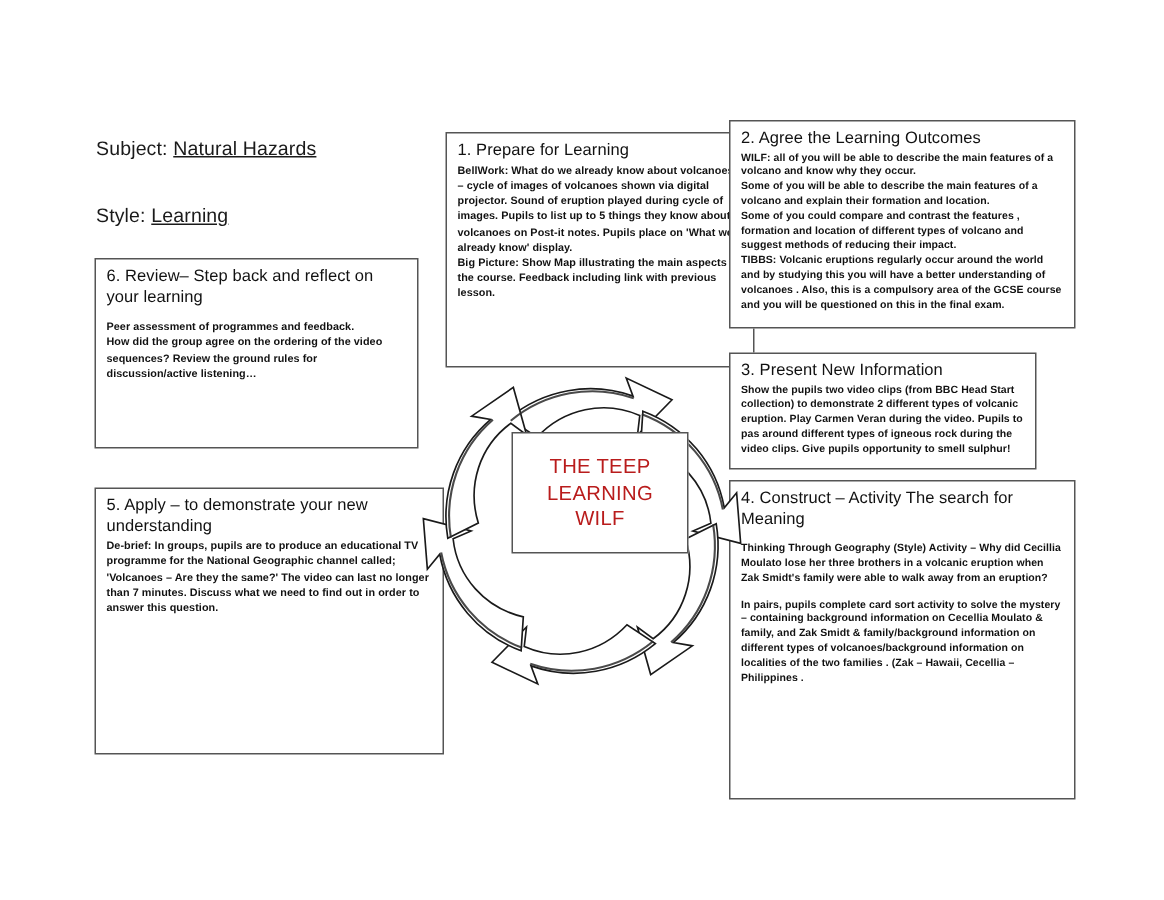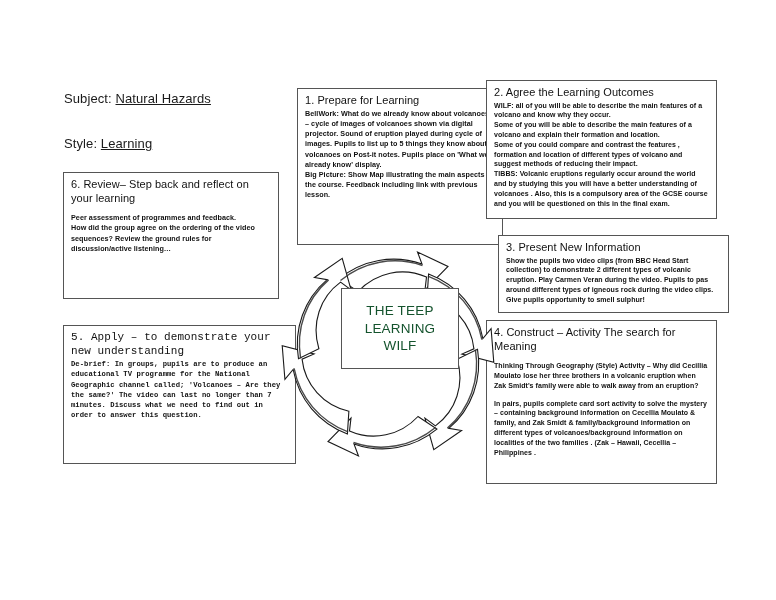--- a/index.html
+++ b/index.html
@@ -81,21 +81,21 @@
     height: 81px;
     border: 1px solid #555555;
     background: #ffffff;
     box-sizing: border-box;
     display: flex;
     align-items: center;
     justify-content: center;
     text-align: center;
     font-size: 13.5px;
     line-height: 1.30;
-    color: #14532d;
+    color: #b91c1c;
     letter-spacing: 0.2px;
   }
   .cycle-label span { display: block; }
 </style>
 </head>
 <body>
 
 <div class="page">
 
   <div class="hdr" style="left:64px; top:91px;">
@@ -110,21 +110,21 @@
   <div class="box" style="left:63px; top:172px; width:216px; height:127px;">
     <div class="box-inner">
       <div class="b-title">6. Review– Step back and reflect on your learning</div>
       <div class="b-body sm">
         <p class="gap">Peer assessment of programmes and feedback.</p>
         <p>How did the group agree on the ordering of the video sequences? Review the ground rules for discussion/active listening…</p>
       </div>
     </div>
   </div>
 
-  <div class="box" style="left:63px; top:325px; width:233px; height:139px;font-family:Liberation Mono, monospace;">
+  <div class="box" style="left:63px; top:325px; width:233px; height:178px;">
     <div class="box-inner">
       <div class="b-title tight">5. Apply – to demonstrate your new understanding</div>
       <div class="b-body sm">
         <p>De-brief: In groups, pupils are to produce an educational TV programme for the National Geographic channel called; 'Volcanoes – Are they the same?'  The video can last no longer than 7 minutes.  Discuss what we need to find out in order to answer this question.</p>
       </div>
     </div>
   </div>
 
   <div class="box" style="left:297px; top:88px; width:206px; height:157px;">
     <div class="box-inner">
@@ -141,30 +141,30 @@
       <div class="b-title tight">2. Agree the Learning Outcomes</div>
       <div class="b-body xs">
         <p>WILF: all of you will be able to describe the main features of a volcano and know why they occur.</p>
         <p>Some of you will be able to describe the main features of a volcano and explain their formation and location.</p>
         <p>Some of you could compare and contrast the features , formation and location of different types of volcano and suggest methods of reducing their impact.</p>
         <p>TIBBS: Volcanic eruptions regularly occur around the world and by studying this you will have a better understanding of volcanoes . Also, this is a compulsory area of the GCSE course and you will be questioned on this in the final exam.</p>
       </div>
     </div>
   </div>
 
-  <div class="box" style="left:486px; top:235px; width:231px; height:78px;margin-left:12px;">
+  <div class="box" style="left:486px; top:235px; width:205px; height:78px;">
     <div class="box-inner">
       <div class="b-title tight">3. Present New Information</div>
       <div class="b-body xs">
         <p>Show the pupils two video clips (from BBC Head Start collection) to demonstrate 2 different types of volcanic eruption.  Play Carmen Veran during the video. Pupils to pas around different types of igneous rock during the video clips.  Give pupils opportunity to smell sulphur!</p>
       </div>
     </div>
   </div>
 
-  <div class="box" style="left:486px; top:320px; width:231px; height:164px;">
+  <div class="box" style="left:486px; top:320px; width:231px; height:213px;">
     <div class="box-inner">
       <div class="b-title tight">4. Construct – Activity The search for Meaning</div>
       <div class="b-body xs">
         <p class="gap">Thinking Through Geography (Style) Activity – Why did Cecillia Moulato lose her three brothers in a volcanic eruption when Zak Smidt's family were able to walk away from an eruption?</p>
         <p class="gap">In pairs, pupils complete card sort activity to solve the mystery – containing background information on Cecellia Moulato &amp; family, and Zak Smidt &amp; family/background information on different types of volcanoes/background information on localities of the two families . (Zak – Hawaii, Cecellia – Philippines .</p>
       </div>
     </div>
   </div>
 
   <div class="cycle-wrap">

